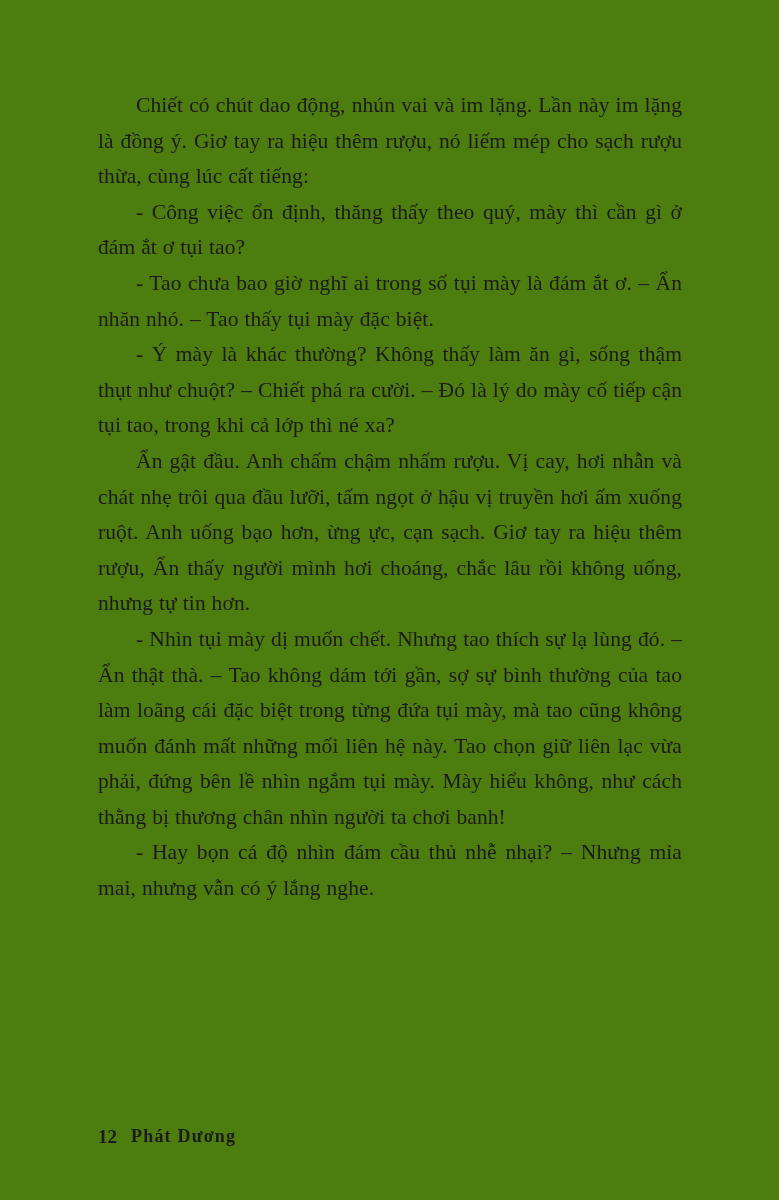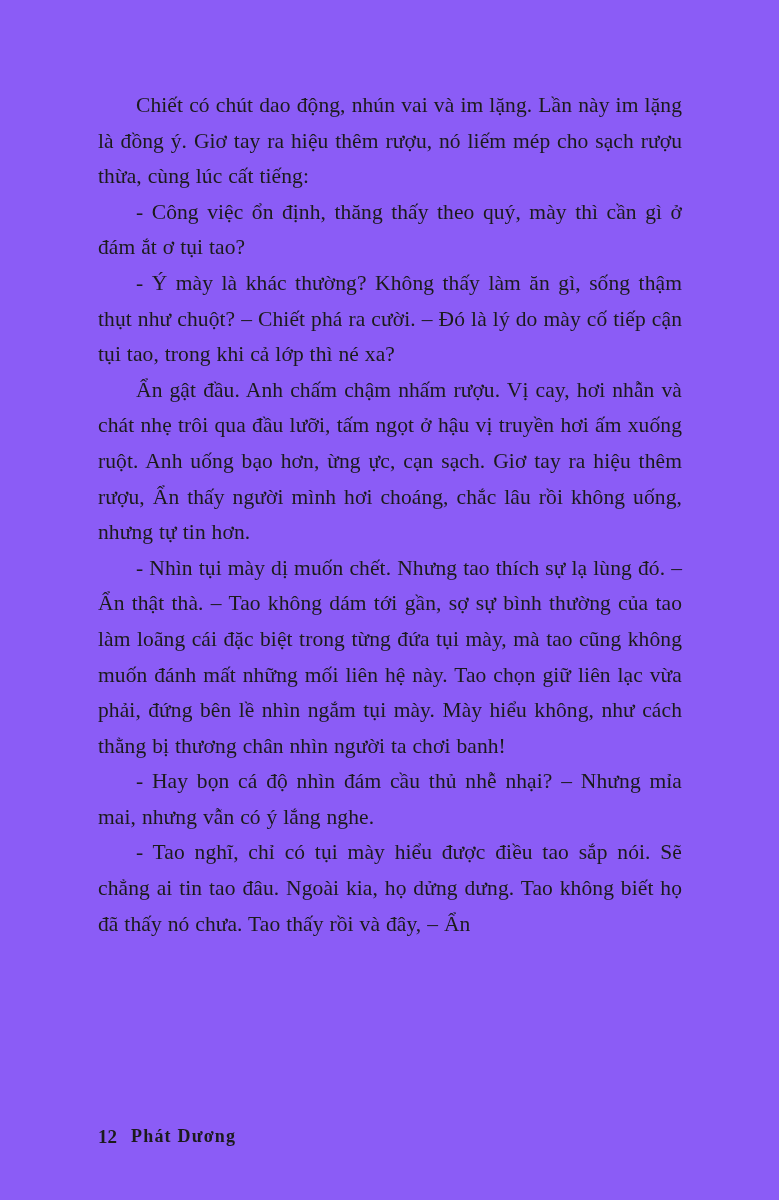--- a/index.html
+++ b/index.html
@@ -5,21 +5,21 @@
   html, body {
     margin: 0;
     padding: 0;
     background: #ffffff;
   }
   .page {
     position: relative;
     width: 779px;
     height: 1200px;
     margin: 0 auto;
-    background: #8b5cf6;
+    background: #4d7c0f;
     box-sizing: border-box;
     overflow: hidden;
     font-family: "Liberation Serif", "DejaVu Serif", serif;
     color: #1a1a1a;
   }
   .text-block {
     position: absolute;
     left: 98px;
     top: 88px;
     width: 584px;
@@ -61,25 +61,25 @@
   }
 </style>
 </head>
 <body>
 
 <div class="page">
 
   <div class="text-block">
     <p class="para">Chiết có chút dao động, nhún vai và im lặng. Lần này im lặng là đồng ý. Giơ tay ra hiệu thêm rượu, nó liếm mép cho sạch rượu thừa, cùng lúc cất tiếng:</p>
     <p class="para">- Công việc ổn định, thăng thấy theo quý, mày thì cần gì ở đám ắt ơ tụi tao?</p>
+    <p class="para">- Tao chưa bao giờ nghĩ ai trong số tụi mày là đám ắt ơ. – Ẩn nhăn nhó. – Tao thấy tụi mày đặc biệt.</p>
     <p class="para">- Ý mày là khác thường? Không thấy làm ăn gì, sống thậm thụt như chuột? – Chiết phá ra cười. – Đó là lý do mày cố tiếp cận tụi tao, trong khi cả lớp thì né xa?</p>
     <p class="para">Ẩn gật đầu. Anh chấm chậm nhấm rượu. Vị cay, hơi nhẫn và chát nhẹ trôi qua đầu lưỡi, tấm ngọt ở hậu vị truyền hơi ấm xuống ruột. Anh uống bạo hơn, ừng ực, cạn sạch. Giơ tay ra hiệu thêm rượu, Ẩn thấy người mình hơi choáng, chắc lâu rồi không uống, nhưng tự tin hơn.</p>
     <p class="para">- Nhìn tụi mày dị muốn chết. Nhưng tao thích sự lạ lùng đó. – Ẩn thật thà. – Tao không dám tới gần, sợ sự bình thường của tao làm loãng cái đặc biệt trong từng đứa tụi mày, mà tao cũng không muốn đánh mất những mối liên hệ này. Tao chọn giữ liên lạc vừa phải, đứng bên lề nhìn ngắm tụi mày. Mày hiểu không, như cách thằng bị thương chân nhìn người ta chơi banh!</p>
     <p class="para">- Hay bọn cá độ nhìn đám cầu thủ nhễ nhại? – Nhưng mỉa mai, nhưng vẫn có ý lắng nghe.</p>
-    <p class="para last-line-natural">- Tao nghĩ, chỉ có tụi mày hiểu được điều tao sắp nói. Sẽ chẳng ai tin tao đâu. Ngoài kia, họ dửng dưng. Tao không biết họ đã thấy nó chưa. Tao thấy rồi và đây, – Ẩn</p>
   </div>
 
   <div class="footer">
     <span class="folio">12</span>
     <span class="running-head">Phát Dương</span>
   </div>
 
 </div>
 
 </body></html>

